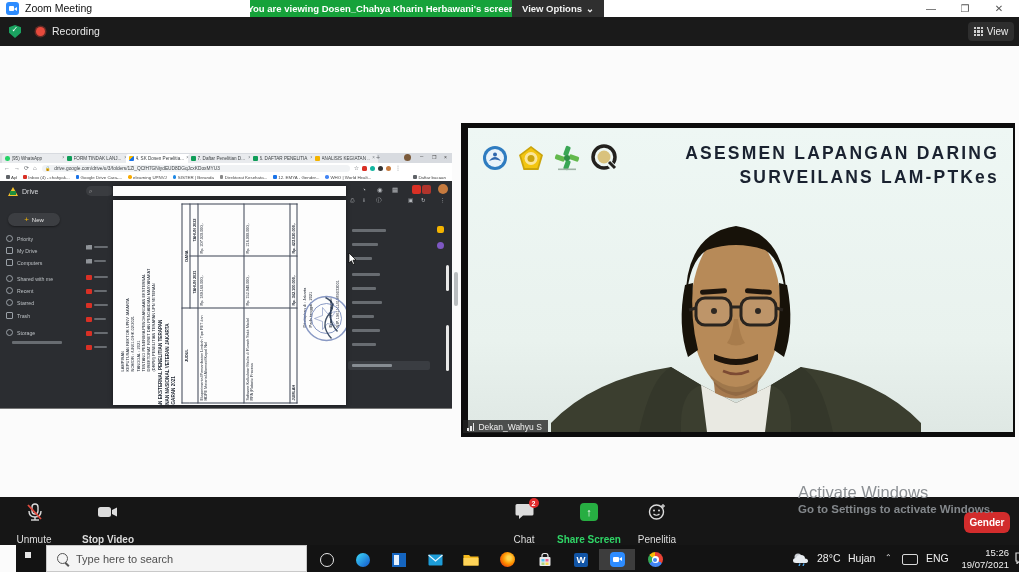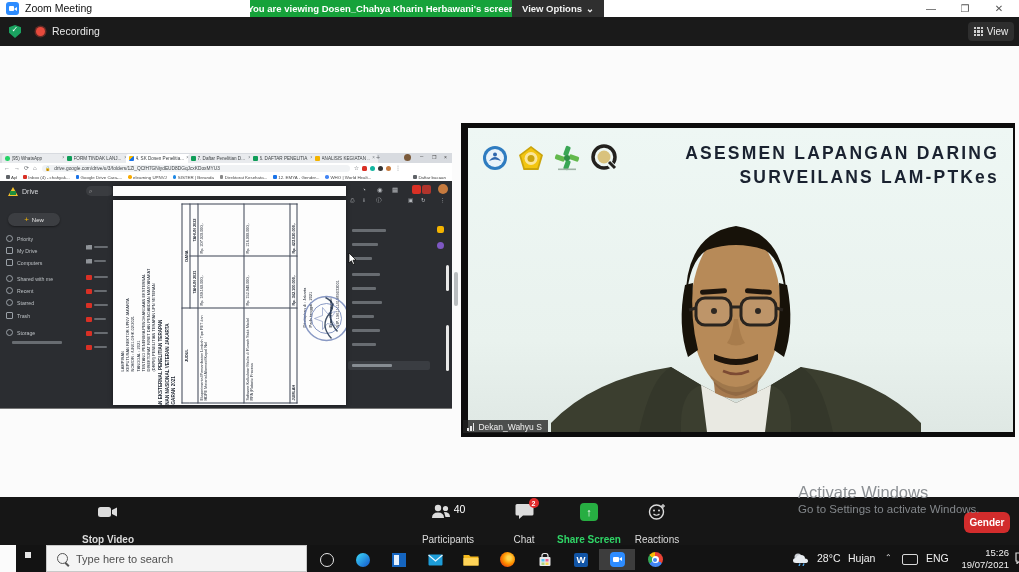--- a/index.html
+++ b/index.html
@@ -481,45 +481,43 @@
 
     <div class="abs nametag">
       <span class="sigbars">
           <i style="height:3px;"></i>
           <i style="height:5px;"></i>
           <i style="height:8px;"></i>
         </span>
       <span class="ntext">Dekan_Wahyu S</span>
     </div>
   </div>
-  <div class="abs wm2" style="z-index:30;">Go to Settings to activate Windows.</div>
+  <div class="abs wm2" style="z-index:30;font-weight:bold;">Go to Settings to activate Windows.</div>
 
   <div class="abs controlbar">
 
+    <div class="abs cbtn" style="left:10px;width:48px;">
+      <svg width="17" height="20" viewBox="0 0 17 20">
+        <rect x="6" y="1" width="6" height="10" rx="3" fill="none" stroke="#dcdcdc" stroke-width="1.4"></rect>
+        <path d="M3 8 Q3 14 9 14 Q15 14 15 8" fill="none" stroke="#dcdcdc" stroke-width="1.4"></path>
+        <line x1="9" y1="14" x2="9" y2="17" stroke="#dcdcdc" stroke-width="1.4"></line>
+        <line x1="5" y1="17" x2="13" y2="17" stroke="#dcdcdc" stroke-width="1.4"></line>
+        <line x1="2" y1="2" x2="15" y2="16" stroke="#e04b3f" stroke-width="1.8"></line>
+      </svg>
+      <span class="clabel">Unmute</span>
+    </div>
 
     <div class="abs cbtn" style="left:80px;width:56px;font-weight:bold;">
       <svg width="22" height="18" viewBox="0 0 22 18">
         <rect x="1" y="4" width="13" height="10" rx="2.5" fill="#dcdcdc"></rect>
         <path d="M15 7 L20 4.5 L20 13.5 L15 11 Z" fill="#dcdcdc"></path>
       </svg>
       <span class="clabel">Stop Video</span>
     </div>
 
-    <div class="abs cbtn" style="left:418px;width:60px;">
-      <div style="display:flex;align-items:flex-start;gap:3px;">
-        <svg width="20" height="17" viewBox="0 0 20 17">
-          <circle cx="7" cy="5" r="3.2" fill="#dcdcdc"></circle>
-          <path d="M1 15 Q1 9.5 7 9.5 Q13 9.5 13 15 Z" fill="#dcdcdc"></path>
-          <circle cx="14.5" cy="5.5" r="2.6" fill="#dcdcdc"></circle>
-          <path d="M13 9 Q19 9 19 14 L14.5 14" fill="#dcdcdc"></path>
-        </svg>
-        <span style="color:#fff;font-size:10.5px;">40</span>
-      </div>
-      <span class="clabel">Participants</span>
-    </div>
 
     <div class="abs cbtn" style="left:504px;width:40px;">
       <div style="position:relative;">
         <svg width="19" height="17" viewBox="0 0 19 17">
           <path d="M2 1 L17 1 Q18.5 1 18.5 2.5 L18.5 11 Q18.5 12.5 17 12.5 L8 12.5 L4 16 L4 12.5 L2 12.5 Q0.5 12.5 0.5 11 L0.5 2.5 Q0.5 1 2 1 Z" fill="#dcdcdc"></path>
         </svg>
         <span class="badge" style="right:-5px;top:-5px;">2</span>
       </div>
       <span class="clabel">Chat</span>
     </div>
@@ -533,21 +531,21 @@
       <div style="position:relative;">
         <svg width="18" height="18" viewBox="0 0 18 18">
           <circle cx="8.5" cy="9" r="7" fill="none" stroke="#dcdcdc" stroke-width="1.4"></circle>
           <circle cx="6" cy="7.5" r="1" fill="#dcdcdc"></circle>
           <circle cx="11" cy="7.5" r="1" fill="#dcdcdc"></circle>
           <path d="M5.5 11 Q8.5 13.5 11.5 11" fill="none" stroke="#dcdcdc" stroke-width="1.2"></path>
           <line x1="15" y1="1" x2="15" y2="5" stroke="#dcdcdc" stroke-width="1.2"></line>
           <line x1="13" y1="3" x2="17" y2="3" stroke="#dcdcdc" stroke-width="1.2"></line>
         </svg>
       </div>
-      <span class="clabel">Reactions</span>
+      <span class="clabel">Penelitia</span>
     </div>
 
     <div class="abs leave">
         <span>Gender</span>
       </div>
   </div>
 
   <div class="abs taskbar">
     <div class="abs startico"></div>
     <div class="abs tsearch">

